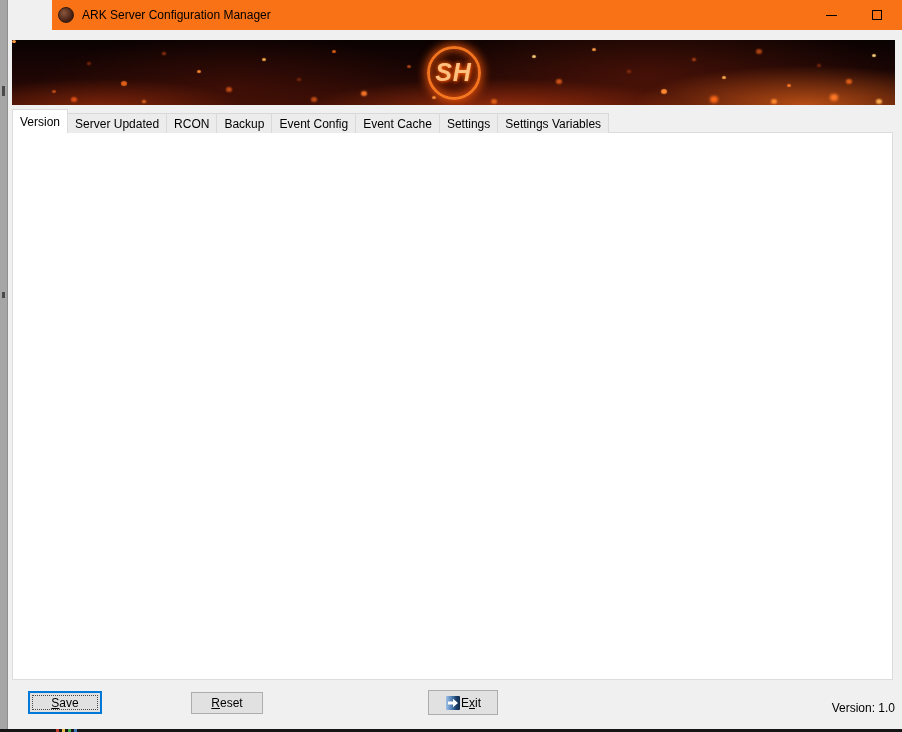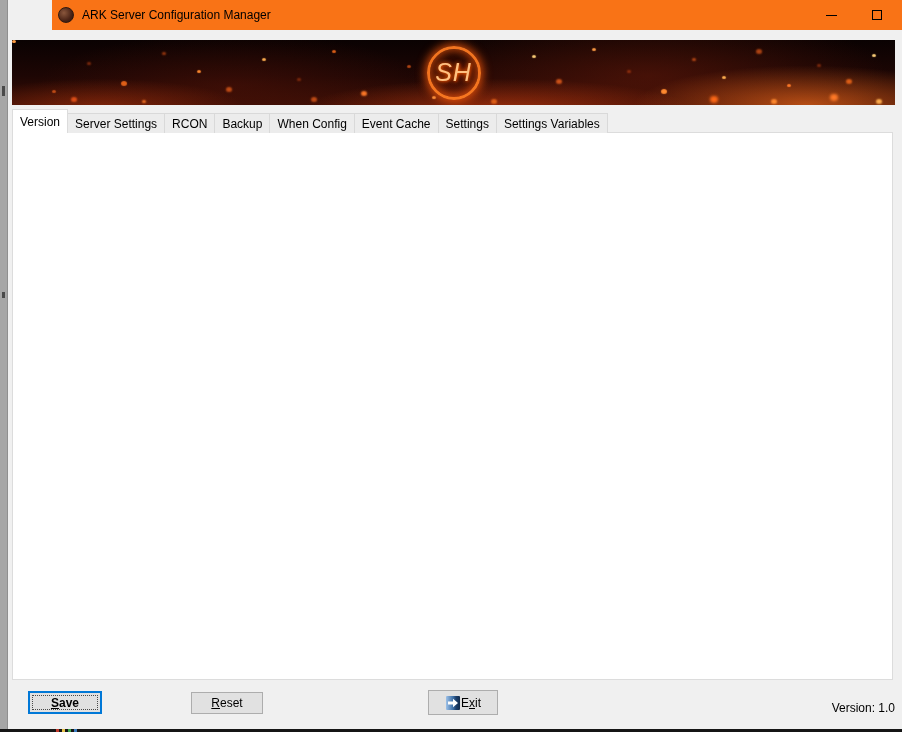--- a/index.html
+++ b/index.html
@@ -71,21 +71,21 @@
       820px 56px 3px 2px #ff7a28, 865px 60px 2px 1px #ffb050;
   }
   .banner-logo {
     position:absolute; left:50%; top:50%; transform:translate(-50%,-50%);
     width:54px; height:54px; border-radius:50%;
     border:3px solid rgba(255,123,34,.95);
     box-shadow:0 0 10px 2px rgba(255,90,10,.8), inset 0 0 9px 2px rgba(255,90,10,.65);
     display:flex; align-items:center; justify-content:center;
   }
   .banner-logo span {
-    font-style:italic; font-weight:normal; font-size:25px; letter-spacing:1px; color:#ffc080;
+    font-style:italic; font-weight:bold; font-size:25px; letter-spacing:1px; color:#ffc080;
     text-shadow:0 0 4px #ff6a00, 0 0 10px #ff3d00, 1px 1px 2px #7a1f00;
   }
 
   
   .tab-bar { position:absolute; left:12px; top:110px; height:23px; display:flex; align-items:flex-end; z-index:3; }
   .tab {
     height:20px; padding:3px 7px 2px; font-size:12px; white-space:nowrap;
     background:#ececec; border:1px solid #d9d9d9; border-bottom:none; margin-right:-1px;
     cursor:default;
   }
@@ -117,21 +117,21 @@
     content:""; position:absolute; left:2px; top:2px; width:7px; height:4px;
     border-left:2px solid #262626; border-bottom:2px solid #262626; transform:rotate(-45deg);
   }
 
   
   .btn {
     position:absolute; background:#e1e1e1; border:1px solid #adadad; font-size:12px;
     display:flex; align-items:center; justify-content:center; cursor:default;
   }
   .btn .mn { text-decoration:underline; }
-  .btn-save { left:28px; top:691px; width:74px; height:23px; border:2px solid #0078d7;font-weight:bold; }
+  .btn-save { left:28px; top:691px; width:74px; height:23px; border:2px solid #0078d7; }
   .btn-save::after { content:""; position:absolute; inset:2px; border:1px dotted #4a4a4a; }
   .btn-load  { left:110px; top:692px; width:72px; height:22px;margin-top:40px; }
   .btn-reset { left:191px; top:692px; width:72px; height:22px; }
   .btn-exit  { left:428px; top:690px; width:70px; height:25px; }
   .version-text { position:absolute; right:7px; top:701px; font-size:12px; }
 </style>
 </head>
 <body>
 
 <div class="side-strip">
@@ -168,24 +168,24 @@
 </div>
 
 <div class="banner">
   <div class="banner-logo">
     <span>SH</span>
   </div>
 </div>
 
 <div class="tab-bar">
   <div class="tab selected">Version</div>
-  <div class="tab">Server Settings</div>
+  <div class="tab">Server Updated</div>
   <div class="tab">RCON</div>
   <div class="tab">Backup</div>
-  <div class="tab">When Config</div>
+  <div class="tab">Event Config</div>
   <div class="tab">Event Cache</div>
   <div class="tab">Settings</div>
   <div class="tab">Settings Variables</div>
 </div>
 
 <div class="tab-pane"></div>
 
 <div class="groupbox gb-general">
   <span class="gb-title">General Settings</span>
   <span class="field-label" style="left:15px;top:20px">Server Key:</span>

